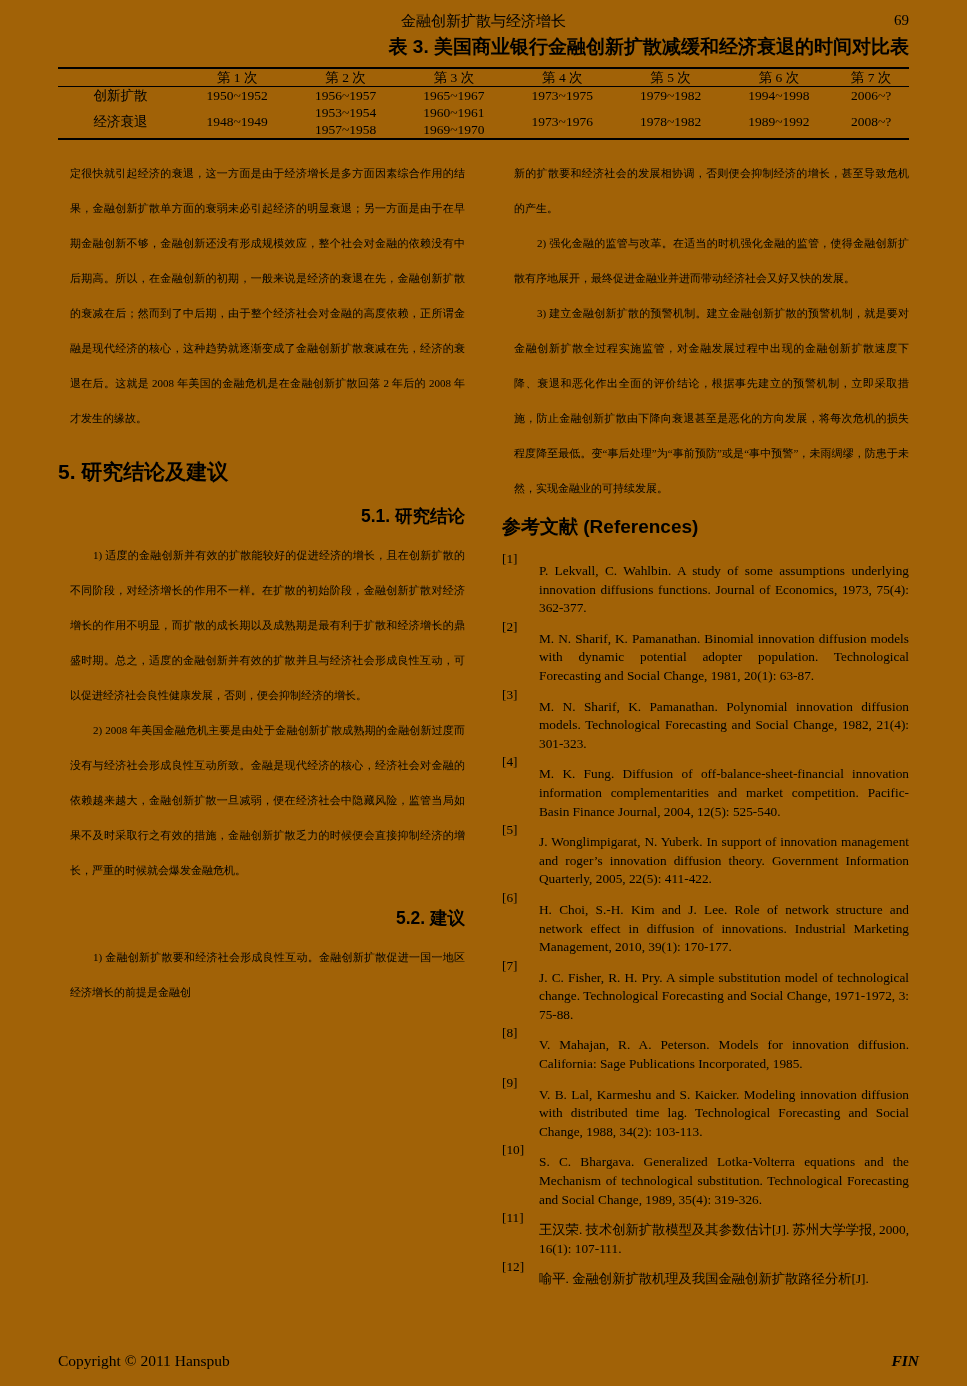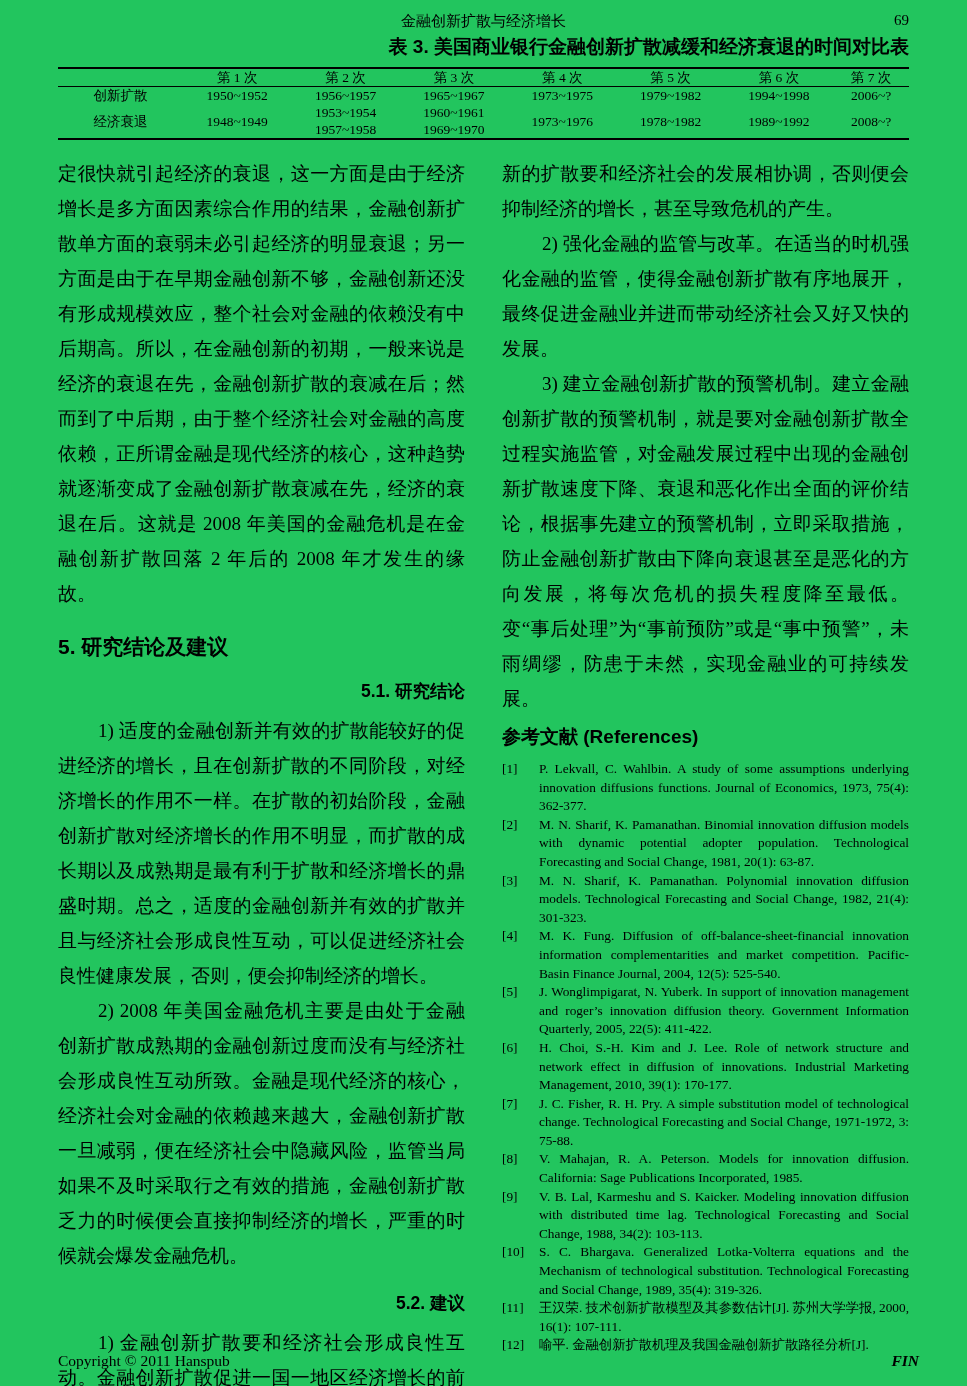--- a/index.html
+++ b/index.html
@@ -1,21 +1,21 @@
 <!DOCTYPE html>
 <html><head>
 <meta charset="utf-8">
 <style>
   * { margin: 0; padding: 0; box-sizing: border-box; }
   html, body { background: #e8e8e8; }
   .page {
     width: 967px;
     height: 1386px;
     margin: 0 auto;
-    background: #22c55e;
+    background: #a16207;
     color: #000000;
     font-family: "Liberation Serif", "DejaVu Serif", serif;
     position: relative;
     overflow: hidden;
     padding: 12px 58px 0 58px;
   }
 
   
   .header { position: relative; height: 24px; font-size: 15px; }
   .header-title { position: absolute; left: 0; right: 0; text-align: center; }
@@ -56,24 +56,25 @@
     white-space: pre-line;
     line-height: 17px;
   }
   table.cmp .row-label { width: 125px; text-align: center; }
 
   
   .columns { display: flex; gap: 37px; margin-top: 16px; }
   .col { flex: 1 1 0; min-width: 0; }
 
   .body-para {
-    font-size: 19px;
+    font-size: 11px;
     line-height: 35px;
     text-align: justify;
     text-justify: inter-ideograph;
+    margin-left: 12px;
   }
   .indent { text-indent: 2.1em; }
 
   .h-section {
     font-family: "Liberation Sans", "DejaVu Sans", sans-serif;
     font-weight: bold;
     font-size: 21px;
     margin: 22px 0 12px 0;
   }
   .h-sub {
@@ -87,21 +88,21 @@
     font-family: "Liberation Sans", "DejaVu Sans", sans-serif;
     font-weight: bold;
     font-size: 19px;
     margin: 8px 0 10px 0;
   }
 
   
   .ref-list { font-size: 13.3px; line-height: 18.6px; }
   .ref-item { display: flex; }
   .ref-num { width: 37px; flex: 0 0 37px; }
-  .ref-text { flex: 1 1 auto; text-align: justify; }
+  .ref-text { flex: 1 1 auto; text-align: justify; margin-top: 12px; }
 
   
   .footer {
     position: absolute;
     left: 58px;
     right: 48px;
     bottom: 16px;
     display: flex;
     justify-content: space-between;
     font-size: 15.5px;

